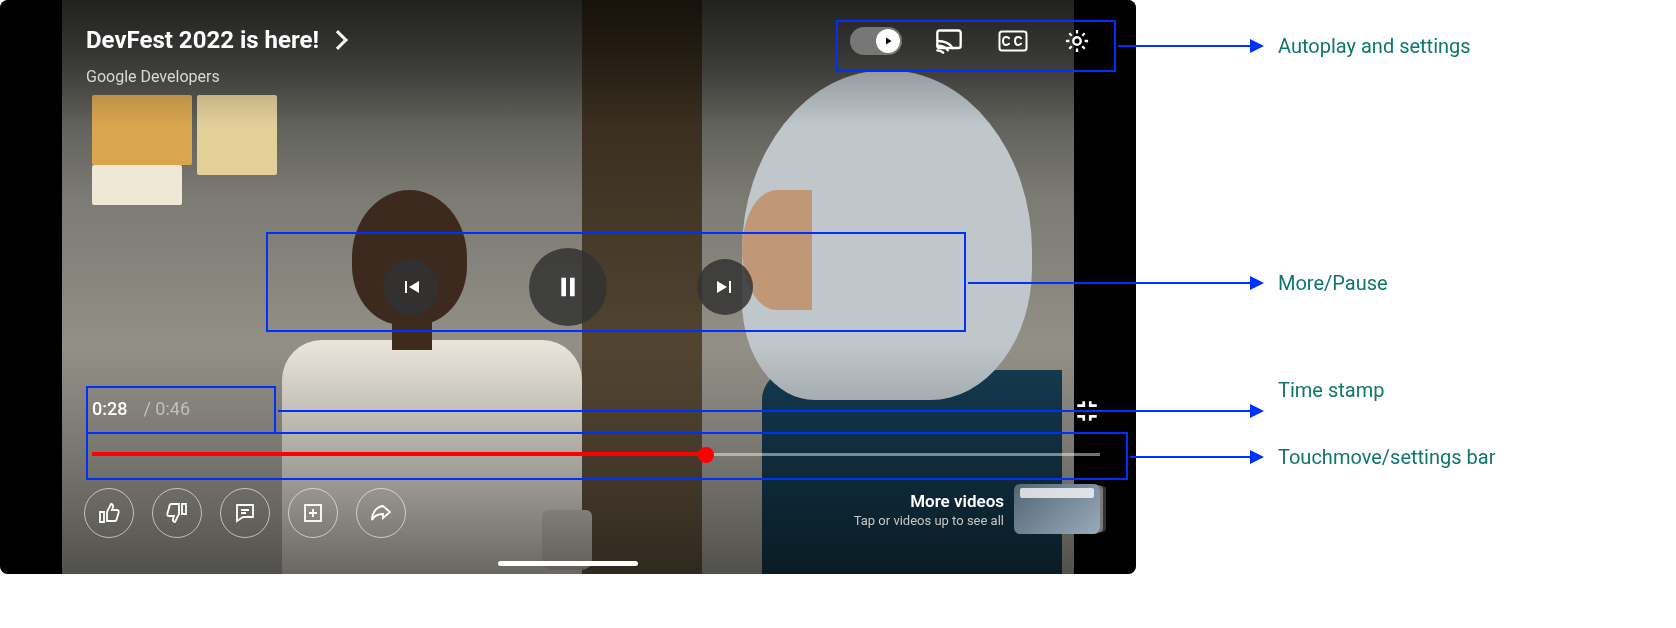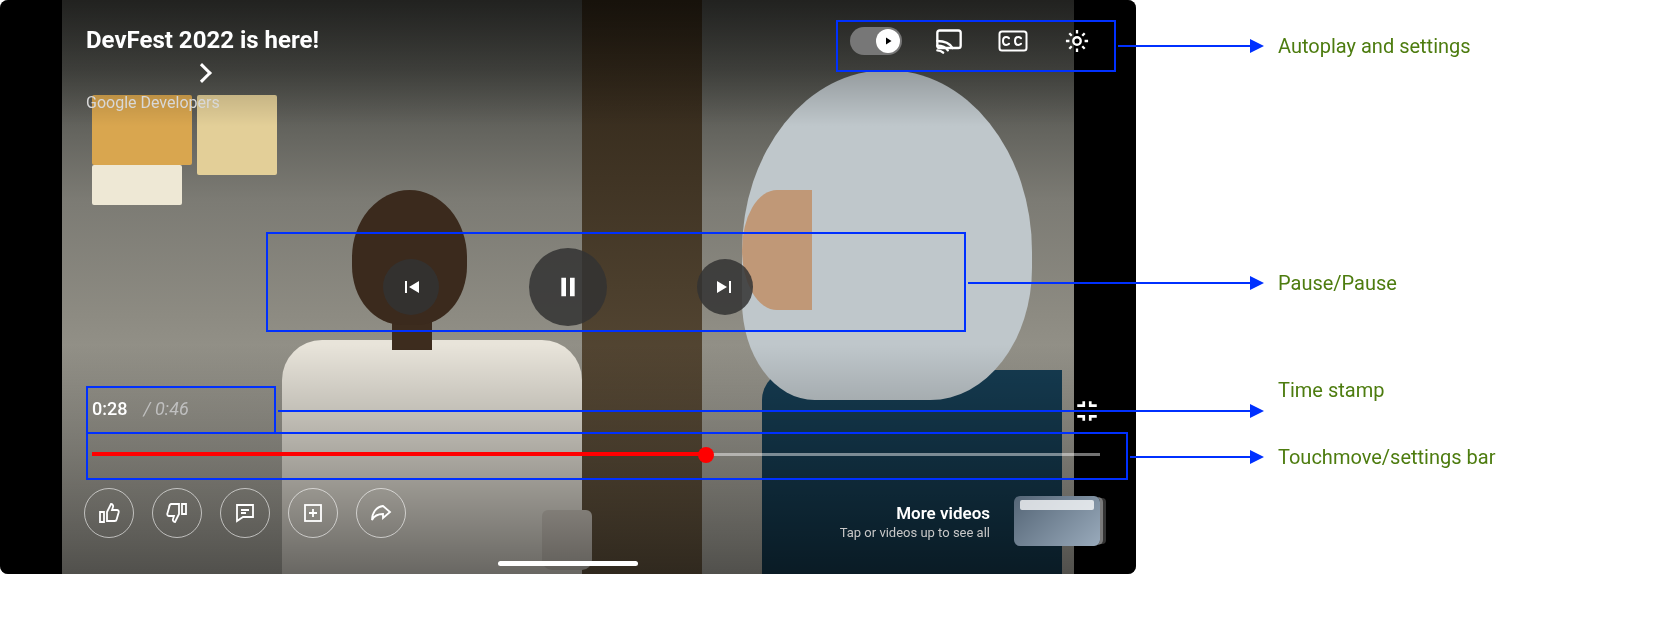--- a/index.html
+++ b/index.html
@@ -59,21 +59,21 @@
   .cup { position:absolute; left:480px; top:510px; width:50px; height:60px; background:#d5cfc5; border-radius:6px 6px 10px 10px; }
 
   
   .overlay {
     position:absolute; inset:0;
     background: linear-gradient(180deg, rgba(0,0,0,0.5) 0%, rgba(0,0,0,0) 22%, rgba(0,0,0,0) 60%, rgba(0,0,0,0.55) 100%);
     color:#fff;
   }
 
   .title-block { position:absolute; left:86px; top:26px; }
-  .title-row { display:flex; align-items:center; gap:12px;flex-direction:column; }
+  .title-row { display:flex; align-items:center; gap:12px; }
   .title-text { font-size:24px; font-weight:700; }
   .chevron { width:14px; height:14px; border-right:3px solid #fff; border-top:3px solid #fff; transform:rotate(45deg); }
   .channel-text { font-size:16px; color:#d8d8d8; margin-top:13px; }
 
   .top-controls {
     position:absolute; right:36px; top:22px;
     display:flex; align-items:center; gap:30px;
     padding:4px 6px;
   }
   .toggle {
@@ -97,21 +97,21 @@
     display:flex; align-items:center; justify-content:center; cursor:pointer;
   }
   .cc-btn.big { width:78px; height:78px; }
   .cc-btn svg { fill:#fff; }
 
   .time-row {
     position:absolute; left:92px; top:398px;
     font-size:18px; font-weight:500;
     display:flex; align-items:center; gap:16px;
   }
-  .time-row .dur { color:#bfbfbf; font-weight:400;font-style:italic; }
+  .time-row .dur { color:#bfbfbf; font-weight:400; }
 
   .exit-fs {
     position:absolute; right:36px; top:398px; width:26px; height:26px; cursor:pointer;
   }
 
   .progress {
     position:absolute; left:92px; right:36px; top:448px; height:12px; cursor:pointer;
   }
   .progress .track { position:absolute; left:0; right:0; top:5px; height:3px; background:rgba(255,255,255,0.45); }
   .progress .played{ position:absolute; left:0; top:4px; height:4px; background:#ff0000; }
@@ -122,22 +122,22 @@
     display:flex; gap:18px;
   }
   .pill-btn {
     width:50px; height:50px; border-radius:50%;
     border:1.5px solid rgba(255,255,255,0.6);
     display:flex; align-items:center; justify-content:center; cursor:pointer;
   }
   .pill-btn svg { width:24px; height:24px; fill:none; stroke:#fff; stroke-width:1.8; }
 
   .more-videos {
-    position:absolute; right:36px; bottom:28px;
-    display:flex; align-items:center; gap:24px;
+    position:absolute; right:36px; bottom:40px;
+    display:flex; align-items:center; gap:10px;
     text-align:right;
   }
   .more-videos .lbl { font-size:17px; font-weight:600; }
   .more-videos .sub { font-size:13px; color:#c7c7c7; margin-top:2px; }
   .thumb {
     width:86px; height:50px; border-radius:6px;
     background: linear-gradient(135deg,#567,#9ab);
     box-shadow: 4px 0 0 -1px rgba(255,255,255,0.35), 8px 0 0 -2px rgba(255,255,255,0.2);
     position:relative;
   }
@@ -166,21 +166,21 @@
   .arrow::after{
     content:""; position:absolute; right:-2px; top:-6px;
     border-left:14px solid #0030ff; border-top:7px solid transparent; border-bottom:7px solid transparent;
   }
   .arrow.r1 { left:1118px; top:45px;  width:144px; }
   .arrow.r2 { left:968px;  top:282px; width:294px; }
   .arrow.r3 { left:278px;  top:410px; width:984px; }
   .arrow.r4 { left:1130px; top:456px; width:132px; }
 
   .annot-label {
-    position:absolute; color:#4d7c0f; font-size:20px; white-space:nowrap;
+    position:absolute; color:#0f766e; font-size:20px; white-space:nowrap;
   }
   .annot-label.l1 { left:1278px; top:34px; }
   .annot-label.l2 { left:1278px; top:271px; }
   .annot-label.l3 { left:1278px; top:378px; }
   .annot-label.l4 { left:1278px; top:445px; }
 </style>
 </head>
 <body>
 
 <div class="player">
@@ -320,15 +320,15 @@
 <div class="annot-box a2"></div>
 <div class="annot-box a3"></div>
 <div class="annot-box a4"></div>
 
 <div class="arrow r1"></div>
 <div class="arrow r2"></div>
 <div class="arrow r3"></div>
 <div class="arrow r4"></div>
 
 <div class="annot-label l1">Autoplay and settings</div>
-<div class="annot-label l2">Pause/Pause</div>
+<div class="annot-label l2">More/Pause</div>
 <div class="annot-label l3">Time stamp</div>
 <div class="annot-label l4">Touchmove/settings bar</div>
 
 </body></html>

